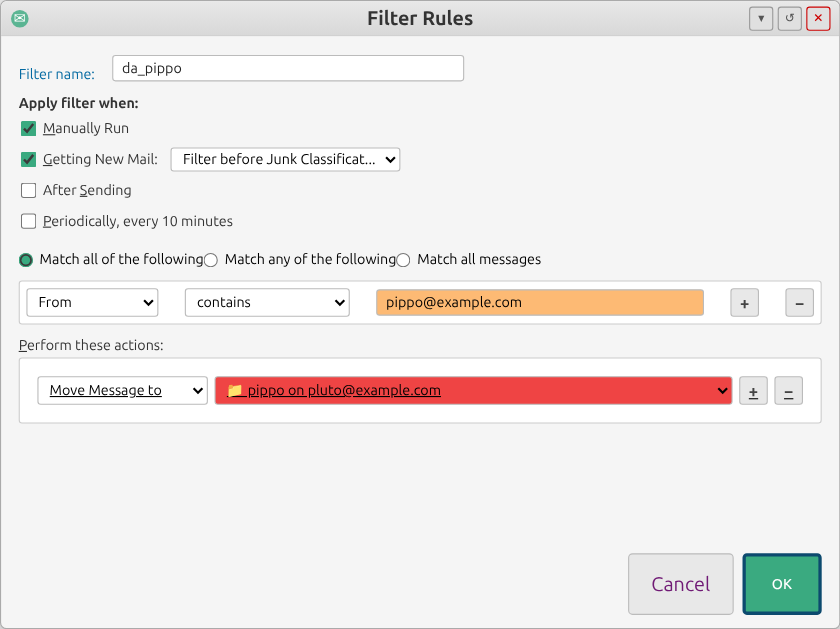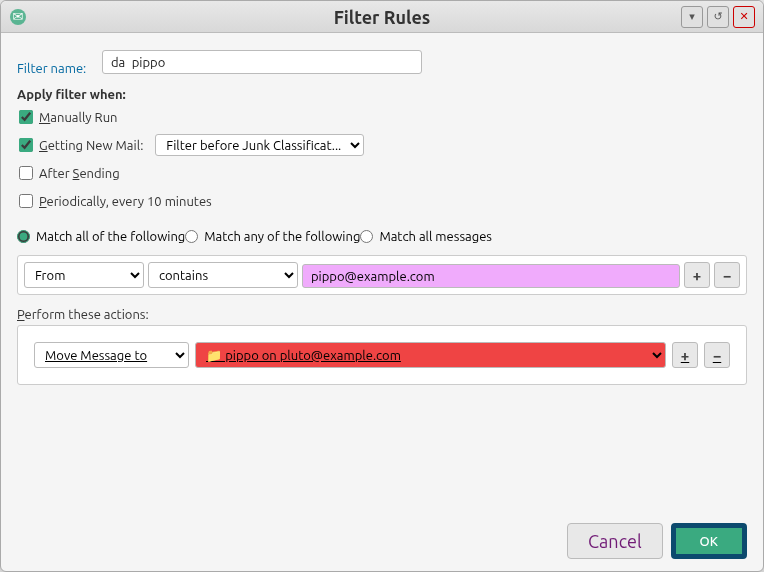--- a/index.html
+++ b/index.html
@@ -171,22 +171,22 @@
 
     .conditions-section {
       border: 1px solid #ccc;
       border-radius: 3px;
       background: white;
       padding: 6px;
     }
 
     .condition-row {
       display: flex;
-      align-items: flex-end;
-      gap: 4px;
+      align-items: center;
+      gap: 24px;
     }
 
     .cond-select {
       padding: 4px 6px;
       border: 1px solid #bbb;
       border-radius: 3px;
       background: white;
       font-size: 13px;
       cursor: pointer;
     }
@@ -197,21 +197,21 @@
 
     .cond-select-contains {
       min-width: 150px;
     }
 
     .cond-value-input {
       flex: 1;
       padding: 4px 8px;
       border: 1px solid #bbb;
       border-radius: 3px;
-      background: #f0abfc;
+      background: #fdba74;
       font-size: 13px;
     }
 
     .icon-btn {
       width: 26px;
       height: 26px;
       border: 1px solid #bbb;
       border-radius: 3px;
       background: #e8e8e8;
       cursor: pointer;
@@ -279,22 +279,22 @@
       padding: 6px 20px;
       border: 1px solid #bbb;
       border-radius: 4px;
       background: #e8e8e8;
       cursor: pointer;
       font-size: 18px;
       color: #701a75;
     }
 
     .btn-ok {
-      padding: 6px 24px;
-      border: 5px solid #0c4a6e;
+      padding: 18px 24px;
+      border: 3px solid #0c4a6e;
       border-radius: 4px;
       background: #3aaa80;
       cursor: pointer;
       font-size: 13px;
       color: white;
       font-weight: 500;
     }
 
     .app-icon {
       position: absolute;

